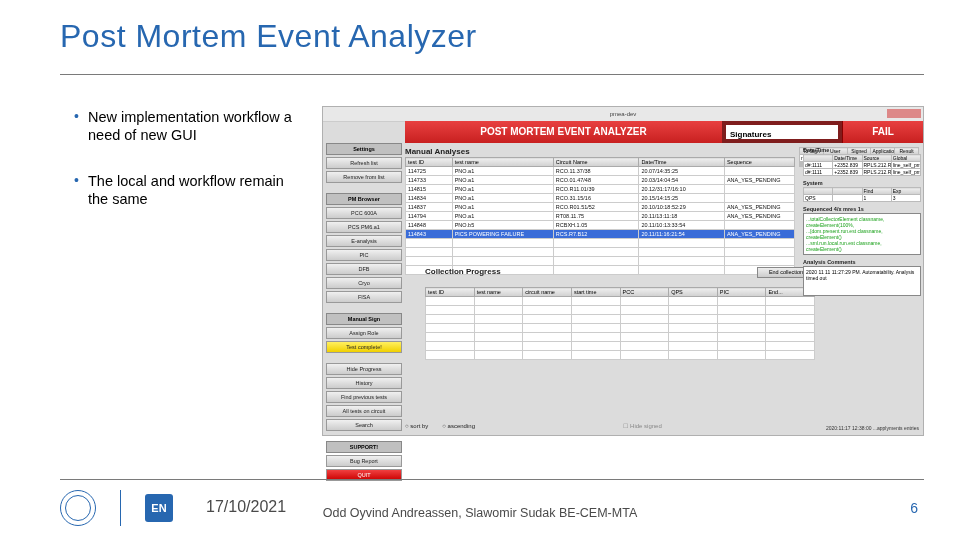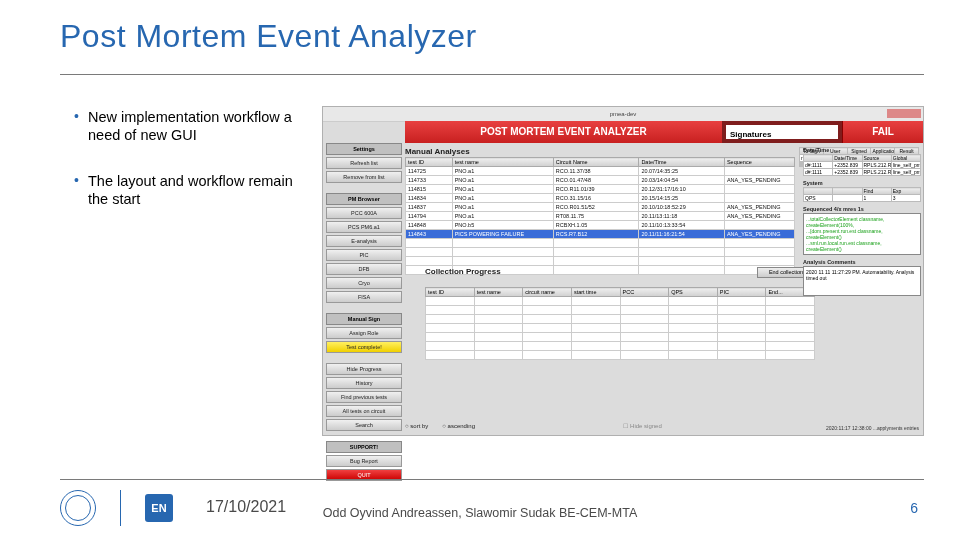--- a/index.html
+++ b/index.html
@@ -56,21 +56,21 @@
 </style>
 </head>
 <body>
 
 <div class="slide">
   <div class="title">Post Mortem Event Analyzer</div>
   <div class="hr-top"></div>
 
   <div class="bullets">
     <div class="item">New implementation workflow a need of new GUI</div>
-    <div class="item">The layout and workflow remain the start</div>
+    <div class="item">The local and workflow remain the same</div>
   </div>
 
   <div class="screenshot">
     <div class="win-top">
       <span>pmea-dev</span>
       <div class="win-ctrl"></div>
     </div>
     <div class="banner">
       <div class="banner-main">POST MORTEM EVENT ANALYZER</div>
       <div class="banner-sig">Signatures</div>

